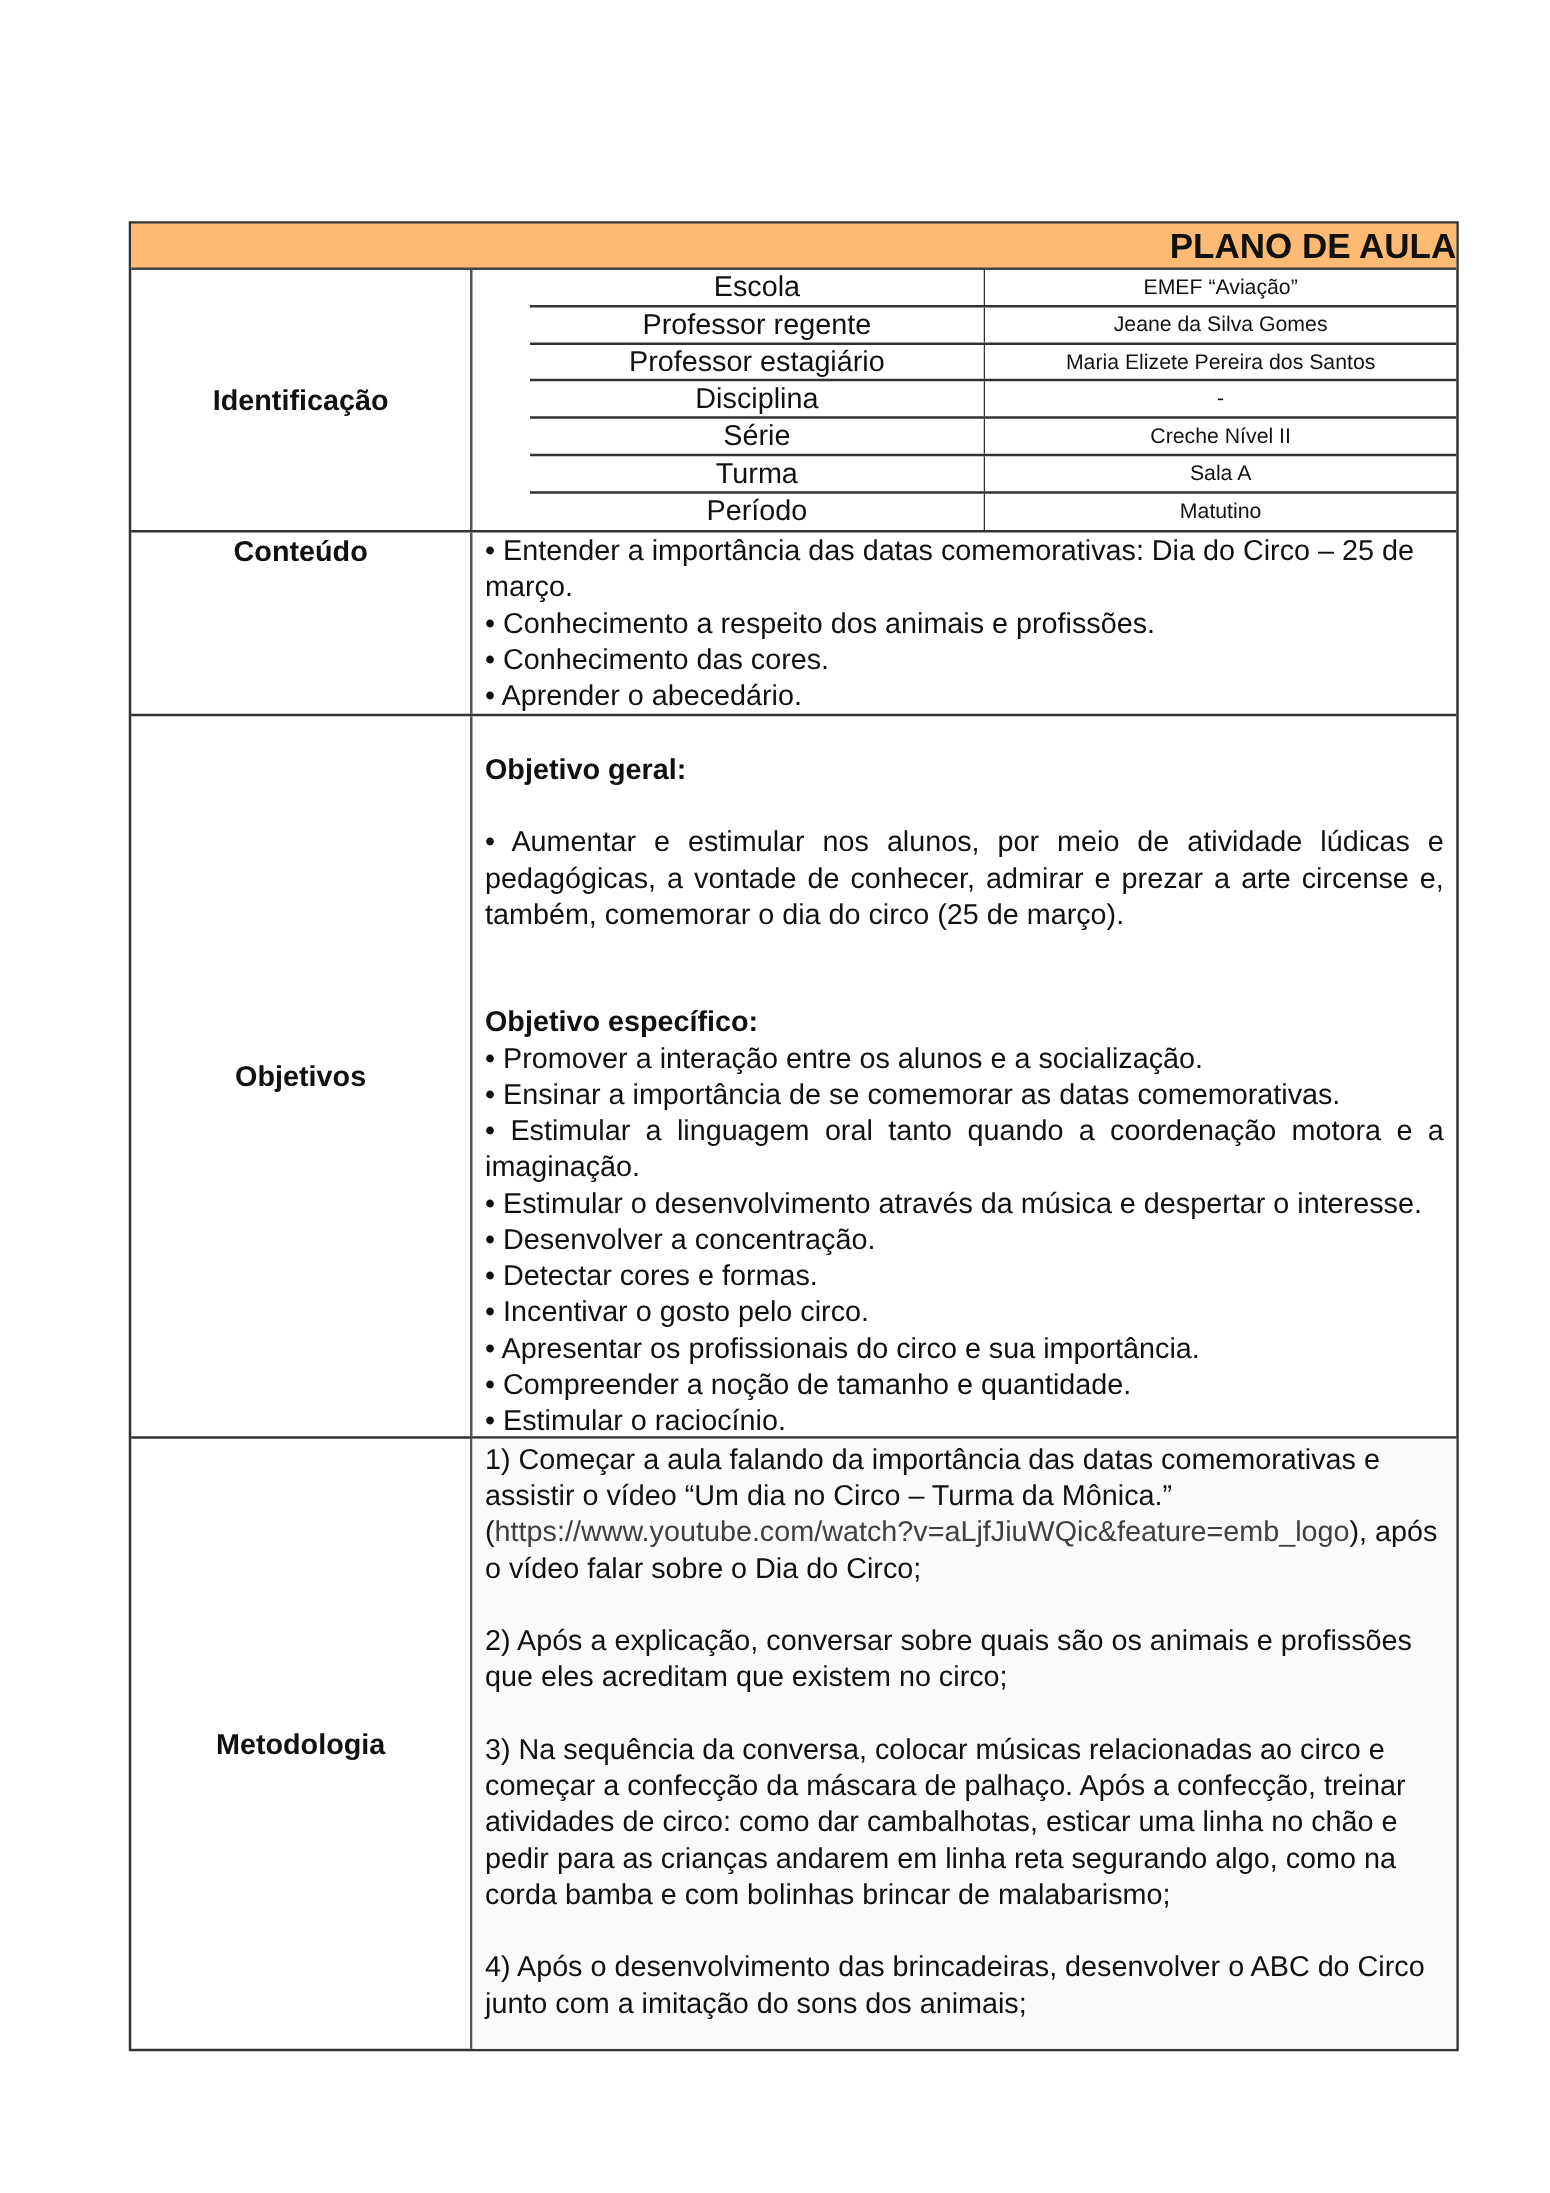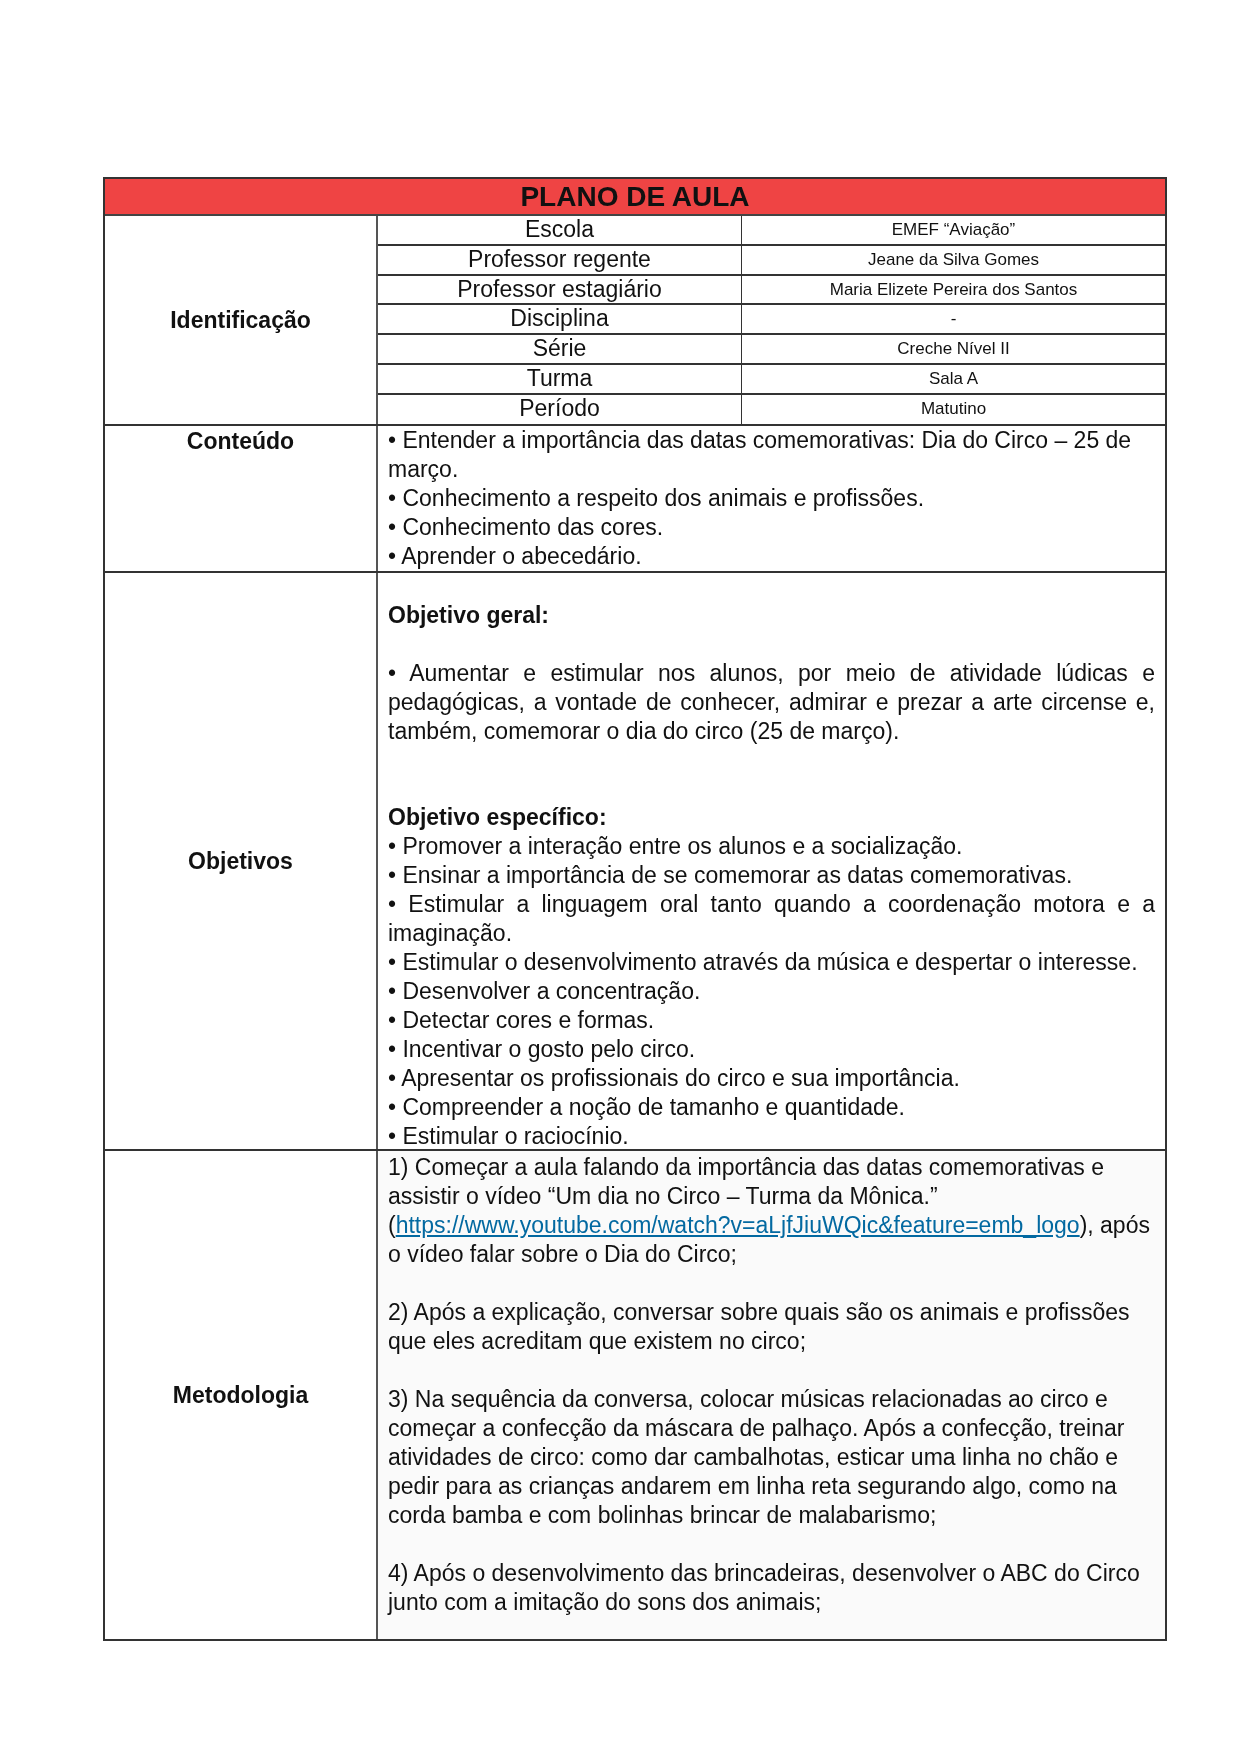--- a/index.html
+++ b/index.html
@@ -1,34 +1,34 @@
 <!DOCTYPE html>
 <html><head>
 <meta charset="utf-8">
 <style>
   html, body { margin:0; padding:0; background:#ffffff; }
   body { width:1240px; height:1754px; position:relative; font-family:"Liberation Sans", sans-serif; color:#111; }
   .tbl { position:absolute; left:103px; top:177px; width:1064px; border:2px solid #333; box-sizing:border-box; }
-  .title-row { height:35px; background:#ef4444; border-bottom:2px solid #444; text-align:center; font-weight:bold; font-size:28px; line-height:35px; }
+  .title-row { height:35px; background:#fdba74; border-bottom:2px solid #444; text-align:right; font-weight:bold; font-size:28px; line-height:35px; }
   .row { display:flex; border-bottom:2px solid #333; }
   .row:last-child { border-bottom:none; }
   .lbl { width:273px; flex:none; border-right:2px solid #555; box-sizing:border-box; font-weight:bold; font-size:23px; display:flex; justify-content:center; }
   .lbl.center { align-items:center; }
   .lbl.top { align-items:flex-start; padding-top:2px; }
   .content { flex:1; font-size:23px; line-height:29px; padding:0 10px 0 10px; box-sizing:border-box; }
   .ident { flex:1; display:flex; flex-direction:column; }
-  .irow { display:flex; height:43px; border-bottom:2px solid #333; box-sizing:border-box; }
+  .irow { display:flex; height:43px; border-bottom:2px solid #333; box-sizing:border-box;margin-left:46px; }
   .irow:last-child { border-bottom:none; }
   .ik { width:364px; border-right:1px solid #333; text-align:center; font-size:23px; line-height:27px; box-sizing:border-box; }
   .iv { flex:1; text-align:center; font-size:17px; line-height:27px; }
   .just { text-align:justify; }
   .gap { height:29px; }
   .bold { font-weight:bold;margin-top:28px; }
   .metod { background:#fafafa; padding-top:2px; }
-  a.link { color:#0369a1; text-decoration:underline; }
+  a.link { color:#404040; }
 </style>
 </head>
 <body>
 
 <div class="tbl">
   <div class="title-row">PLANO DE AULA</div>
 
   <div class="row" style="height:208px;">
     <div class="lbl center">Identificação</div>
     <div class="ident">

